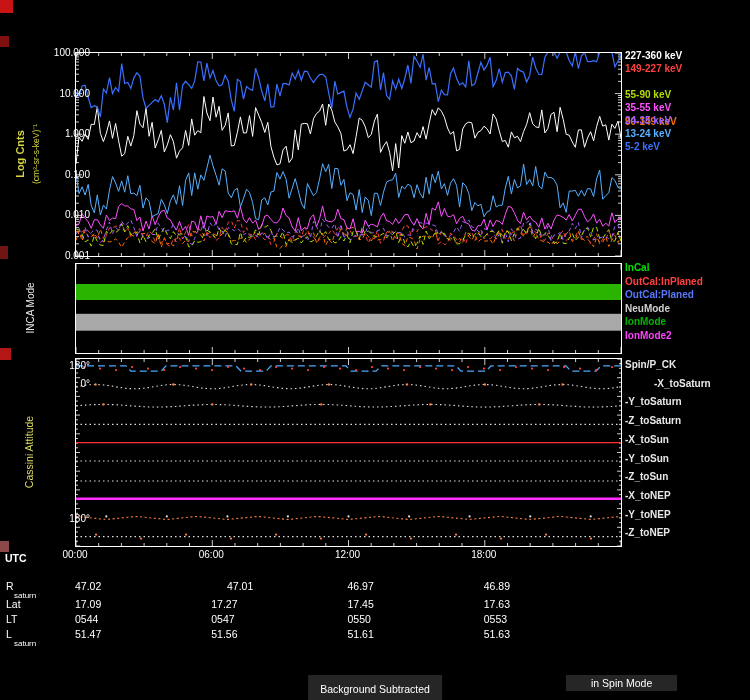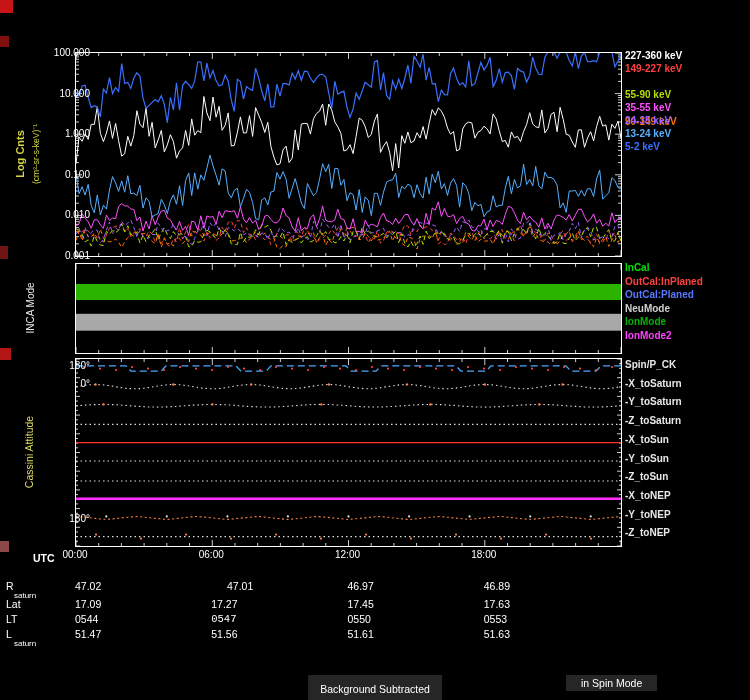--- a/index.html
+++ b/index.html
@@ -20,28 +20,28 @@
   .ylab { position:absolute; transform:translate(-50%,-50%) rotate(-90deg); white-space:nowrap; }
   .ylab-flux1 { left:20px; top:154px; font-size:11px; font-weight:bold; color:#d6d642; }
   .ylab-flux2 { left:35px; top:154px; font-size:8.5px; color:#d6d642; }
   .ylab-mode  { left:30px; top:308px; font-size:10px; color:#e8e8e8; }
   .ylab-att   { left:29px; top:452px; font-size:10.5px; color:#dcdc64; }
   .legend-layer { position:absolute; left:625px; top:0; width:125px; height:700px; }
   .legend-item { position:absolute; left:0; font-size:10px; font-weight:bold; white-space:nowrap; }
   .tick-layer { position:absolute; left:0; top:0; width:750px; height:700px; pointer-events:none; }
   .ytick { position:absolute; left:0; width:90px; text-align:right; font-size:10px; }
   .xtick { position:absolute; transform:translateX(-50%); font-size:10px; }
-  .utc { position:absolute; left:5px; top:552px; font-size:10.5px; font-weight:bold;margin-left:28px; }
+  .utc { position:absolute; left:5px; top:552px; font-size:10.5px; font-weight:bold; }
   .ephem-label { position:absolute; left:6px; font-size:10.5px; }
   .ephem-label .sub { display:block; font-size:8px; margin-left:8px; margin-top:-1px; }
   .ephem-val { position:absolute; font-size:10.5px; }
   .footer-center { position:absolute; top:675px; left:50%; transform:translateX(-50%);
                    background:#262626; padding:8px 12px; font-size:10.5px; }
   .footer-right { position:absolute; top:675px; left:566px;
-                  background:#262626; padding:2px 15px; font-size:10.5px; }
+                  background:#262626; padding:2px 25px; font-size:10.5px; }
   .marker { position:absolute; }
 </style>
 </head>
 <body>
 
 <div class="screen">
 
 
   <div class="ylab ylab-flux1">Log Cnts</div>
   <div class="ylab ylab-flux2">(cm²-sr-s-keV)⁻¹</div>
@@ -183,21 +183,21 @@
   <div class="legend-layer" id="mode-legend">
       <div class="legend-item" style="top: 262px; color: rgb(0, 224, 0);">InCal</div>
       <div class="legend-item" style="top: 275.6px; color: rgb(255, 64, 64);">OutCal:InPlaned</div>
       <div class="legend-item" style="top: 289.2px; color: rgb(88, 120, 255);">OutCal:Planed</div>
       <div class="legend-item" style="top: 302.8px; color: rgb(208, 208, 208);">NeuMode</div>
       <div class="legend-item" style="top: 316.4px; color: rgb(0, 180, 0);">IonMode</div>
       <div class="legend-item" style="top: 330px; color: rgb(255, 64, 255);">IonMode2</div>
     </div>
   <div class="legend-layer" id="att-legend">
       <div class="legend-item" style="top: 359px; color: rgb(232, 232, 232);">Spin/P_CK</div>
-      <div class="legend-item" style="top: 377.7px; color: rgb(232, 232, 232);">-X_toSaturn</div>
+      <div class="legend-item" style="top: 377.7px; color: rgb(232, 232, 232); margin-left: 29px;">-X_toSaturn</div>
       <div class="legend-item" style="top: 396.4px; color: rgb(232, 232, 232);">-Y_toSaturn</div>
       <div class="legend-item" style="top: 415.1px; color: rgb(232, 232, 232);">-Z_toSaturn</div>
       <div class="legend-item" style="top: 433.8px; color: rgb(232, 232, 232);">-X_toSun</div>
       <div class="legend-item" style="top: 452.5px; color: rgb(232, 232, 232);">-Y_toSun</div>
       <div class="legend-item" style="top: 471.2px; color: rgb(232, 232, 232);">-Z_toSun</div>
       <div class="legend-item" style="top: 489.9px; color: rgb(232, 232, 232);">-X_toNEP</div>
       <div class="legend-item" style="top: 508.6px; color: rgb(232, 232, 232);">-Y_toNEP</div>
       <div class="legend-item" style="top: 527.3px; color: rgb(232, 232, 232);">-Z_toNEP</div>
     </div>
 
@@ -209,21 +209,21 @@
       <div class="ephem-val" style="left: 227px; top: 580px;">47.01</div>
       <div class="ephem-val" style="left: 347.5px; top: 580px;">46.97</div>
       <div class="ephem-val" style="left: 483.75px; top: 580px;">46.89</div>
       <div class="ephem-label" style="top: 598px;"><span>Lat</span></div>
       <div class="ephem-val" style="left: 75px; top: 598px;">17.09</div>
       <div class="ephem-val" style="left: 211.25px; top: 598px;">17.27</div>
       <div class="ephem-val" style="left: 347.5px; top: 598px;">17.45</div>
       <div class="ephem-val" style="left: 483.75px; top: 598px;">17.63</div>
       <div class="ephem-label" style="top: 613px;"><span>LT</span></div>
       <div class="ephem-val" style="left: 75px; top: 613px;">0544</div>
-      <div class="ephem-val" style="left: 211.25px; top: 613px; font-family: Liberation Mono, monospace;">0547</div>
+      <div class="ephem-val" style="left: 211.25px; top: 613px;">0547</div>
       <div class="ephem-val" style="left: 347.5px; top: 613px;">0550</div>
       <div class="ephem-val" style="left: 483.75px; top: 613px;">0553</div>
       <div class="ephem-label" style="top: 628px;"><span>L</span><span class="sub">saturn</span></div>
       <div class="ephem-val" style="left: 75px; top: 628px;">51.47</div>
       <div class="ephem-val" style="left: 211.25px; top: 628px;">51.56</div>
       <div class="ephem-val" style="left: 347.5px; top: 628px;">51.61</div>
       <div class="ephem-val" style="left: 483.75px; top: 628px;">51.63</div>
     </div>
 
   <div class="footer-center">Background Subtracted</div>

